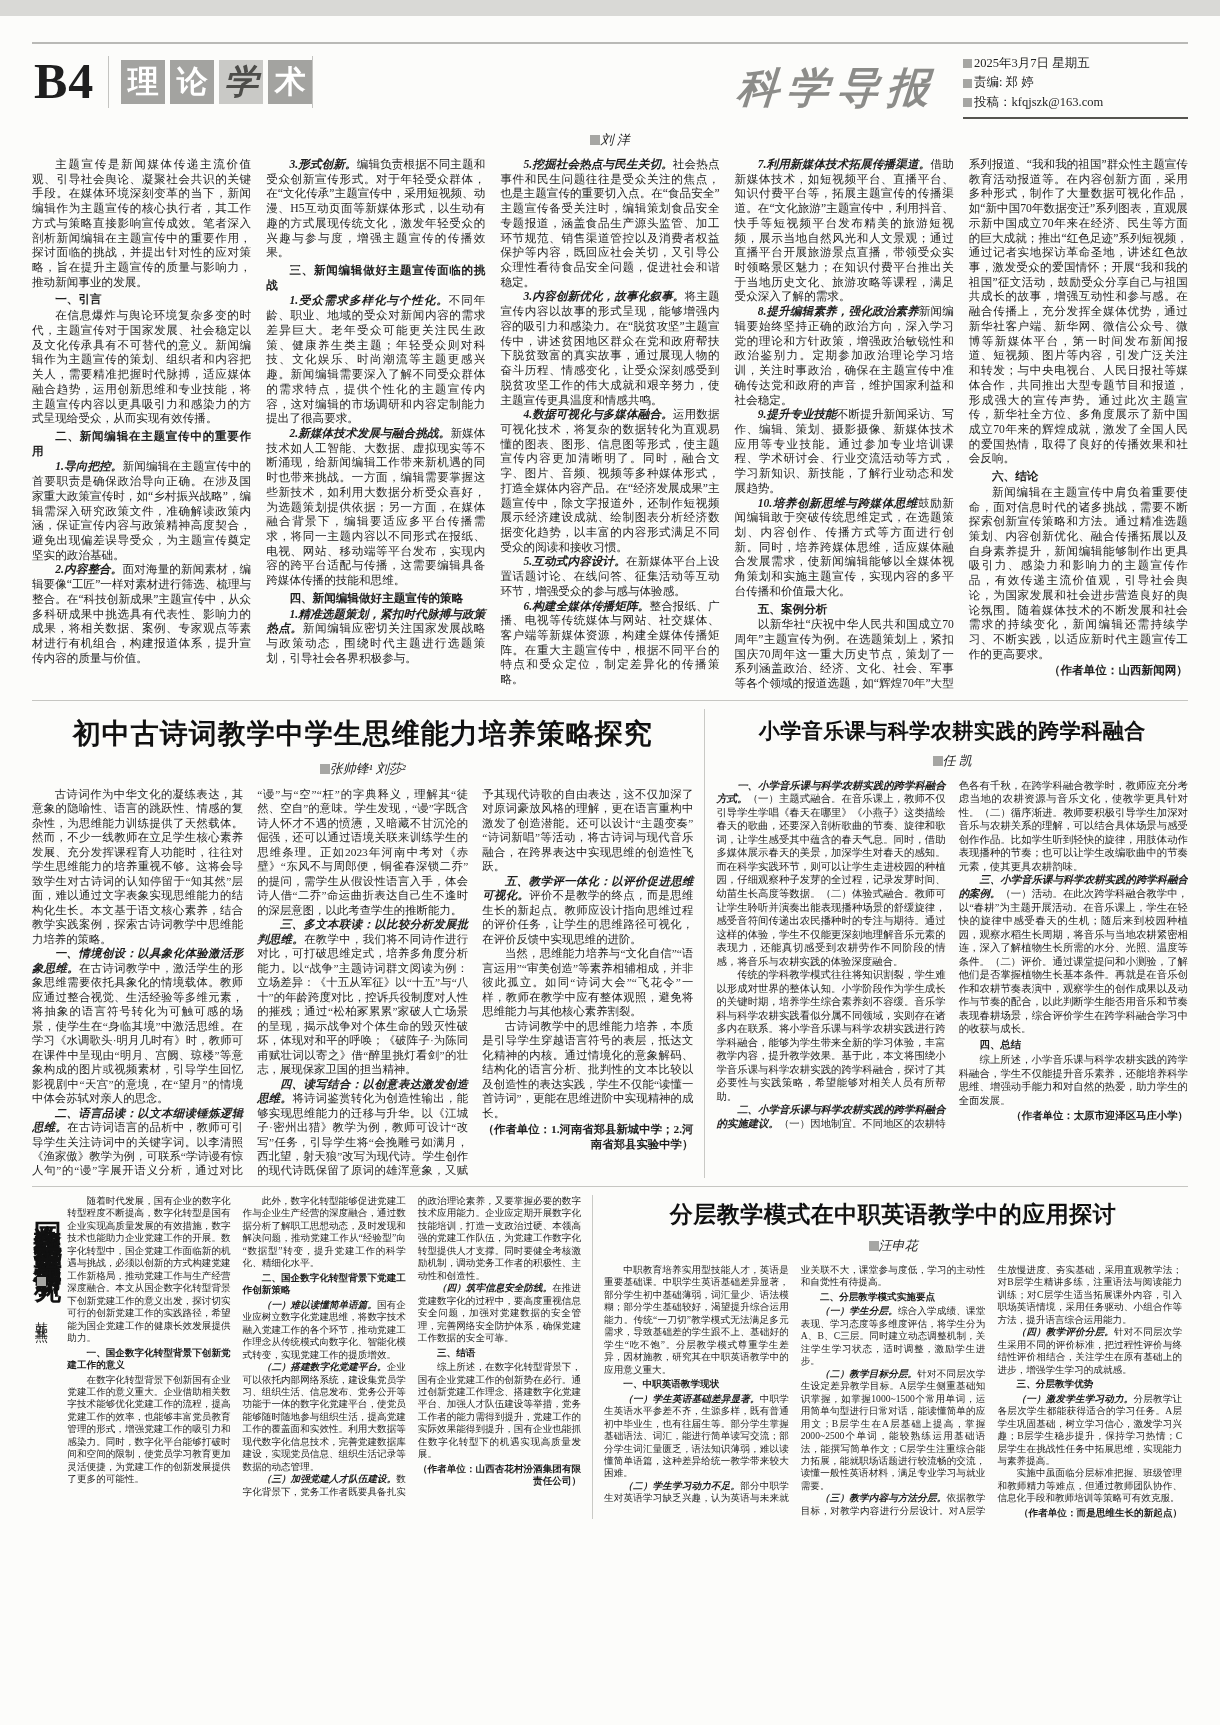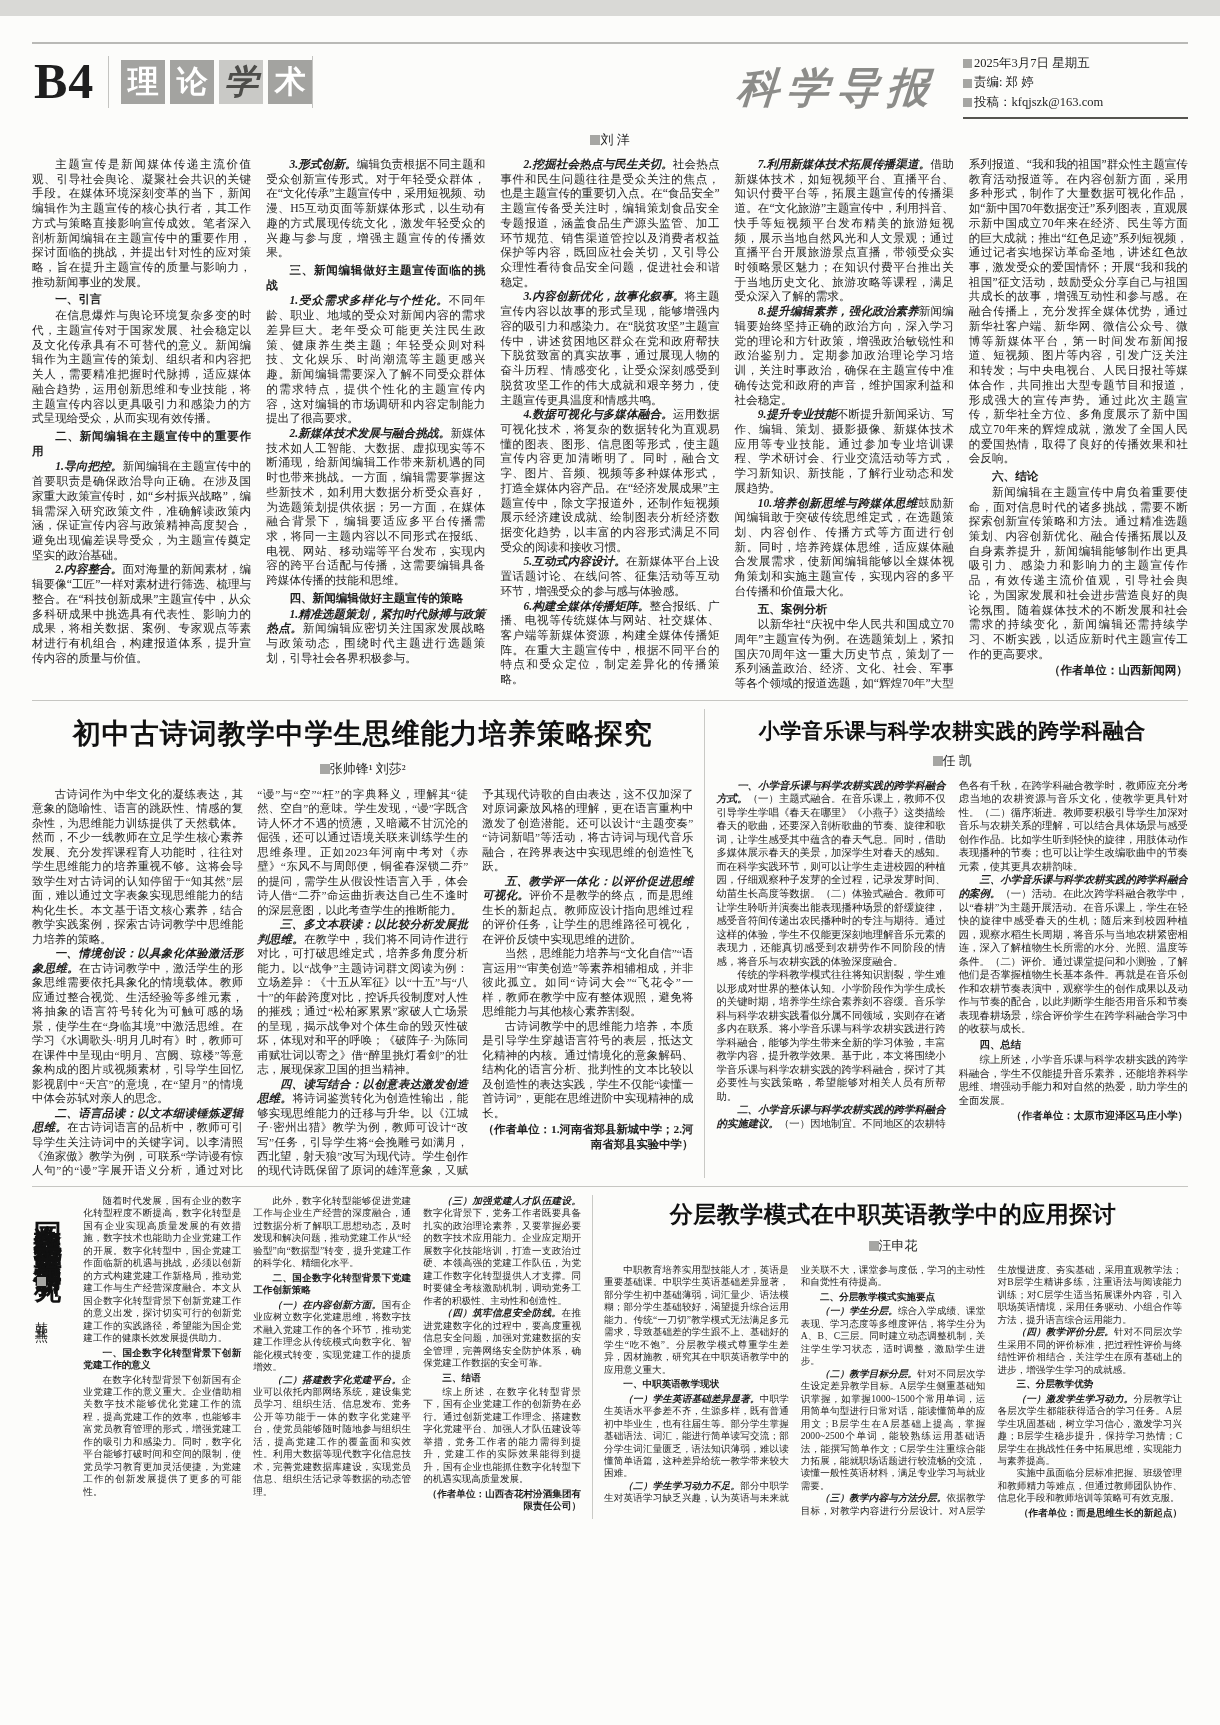--- a/index.html
+++ b/index.html
@@ -20,21 +20,21 @@
   .tile.alt{background:#c9c9c6;color:#4d4d4a;font-family:"DejaVu Serif",serif;font-style:italic;font-size:34px;}
   .hdr-right{display:flex;align-items:flex-start;gap:26px;margin-top:2px;}
   .masthead{font-family:"DejaVu Serif",serif;font-style:italic;font-weight:bold;font-size:42px;color:#8c8c89;
             letter-spacing:8px;transform:skewX(-4deg);margin-top:6px;}
   .pubinfo{font-size:12.5px;line-height:1.55;border-bottom:2px solid #55544f;padding-bottom:5px;min-width:225px;}
   .pubinfo .row{display:flex;align-items:center;gap:2px;white-space:nowrap;}
   .sq{display:inline-block;width:9px;height:9px;background:#a6a6a3;flex:0 0 auto;}
   
   .hrule{border-top:1px solid #c6c6c2;margin:8px 0;}
   .title{font-family:"Liberation Sans","DejaVu Sans",sans-serif;font-weight:bold;text-align:center;color:#111;}
-  .byline{display:flex;align-items:center;justify-content:center;font-size:13px;margin:7px 0 9px 0;}
+  .byline{display:flex;align-items:center;justify-content:center;font-size:13px;margin:7px 0 9px 0;font-style:italic;}
   .byline .sq{width:10px;height:10px;}
   .cols{text-align:justify;}
   .pg{margin:0;}
   .pg.lead,.pg.p{text-indent:2em;}
   .pg.head{font-family:"Liberation Sans","DejaVu Sans",sans-serif;font-weight:bold;text-indent:2em;margin:2px 0;}
   .pg.item{text-indent:2em;}
   .pg.attr{font-weight:bold;text-align:right;text-indent:0;margin-top:2px;}
   .run{font-weight:bold;font-style:italic;}
   
   .band{overflow:hidden;}
@@ -44,21 +44,21 @@
   .band2{display:flex;align-items:stretch;}
   .a2{width:57.5%;}
   .a3{width:41%;}
   .vdiv{width:1px;background:#c9c9c5;margin:0 11px;}
   .a2 .title{font-size:28px;letter-spacing:1px;margin-top:6px;}
   .a3 .title{font-size:21px;letter-spacing:0.5px;margin-top:8px;}
   .a2 .cols{column-count:3;column-gap:14px;font-size:11.4px;line-height:1.27;}
   .a3 .cols{column-count:2;column-gap:13px;font-size:10.4px;line-height:1.3;}
   
   .band3{display:flex;align-items:stretch;}
-  .a4{width:47.5%;display:flex;gap:20px;}
+  .a4{width:47.5%;display:flex;gap:4px;}
   .a5{width:50%;}
   .vtitle{writing-mode:vertical-lr;text-orientation:upright;display:flex;gap:10px;padding-top:4px;}
   .vtitle .vt{font-family:"Liberation Sans","DejaVu Sans",sans-serif;font-weight:bold;font-size:28px;line-height:1.12;letter-spacing:3px;color:#111;}
   .vtitle .vb{font-size:13px;letter-spacing:4px;margin-top:14px;}
   .vtitle .vb .sq{width:9px;height:9px;margin-bottom:6px;}
   .a4 .cols{column-count:3;column-gap:12px;font-size:9.6px;line-height:1.3;}
   .a5 .title{font-size:23px;letter-spacing:0.5px;margin-top:4px;}
   .a5 .cols{column-count:3;column-gap:12px;font-size:9.6px;line-height:1.3;}
 </style>
 </head>
@@ -108,21 +108,21 @@
         <div class="pg p">在信息爆炸与舆论环境复杂多变的时代，主题宣传对于国家发展、社会稳定以及文化传承具有不可替代的意义。新闻编辑作为主题宣传的策划、组织者和内容把关人，需要精准把握时代脉搏，适应媒体融合趋势，运用创新思维和专业技能，将主题宣传内容以更具吸引力和感染力的方式呈现给受众，从而实现有效传播。</div>
         <div class="pg head">二、新闻编辑在主题宣传中的重要作用</div>
         <div class="pg item"><span class="run">1.导向把控。</span>新闻编辑在主题宣传中的首要职责是确保政治导向正确。在涉及国家重大政策宣传时，如“乡村振兴战略”，编辑需深入研究政策文件，准确解读政策内涵，保证宣传内容与政策精神高度契合，避免出现偏差误导受众，为主题宣传奠定坚实的政治基础。</div>
         <div class="pg item"><span class="run">2.内容整合。</span>面对海量的新闻素材，编辑要像“工匠”一样对素材进行筛选、梳理与整合。在“科技创新成果”主题宣传中，从众多科研成果中挑选具有代表性、影响力的成果，将相关数据、案例、专家观点等素材进行有机组合，构建报道体系，提升宣传内容的质量与价值。</div>
         <div class="pg item"><span class="run">3.形式创新。</span>编辑负责根据不同主题和受众创新宣传形式。对于年轻受众群体，在“文化传承”主题宣传中，采用短视频、动漫、H5互动页面等新媒体形式，以生动有趣的方式展现传统文化，激发年轻受众的兴趣与参与度，增强主题宣传的传播效果。</div>
         <div class="pg head">三、新闻编辑做好主题宣传面临的挑战</div>
         <div class="pg item"><span class="run">1.受众需求多样化与个性化。</span>不同年龄、职业、地域的受众对新闻内容的需求差异巨大。老年受众可能更关注民生政策、健康养生类主题；年轻受众则对科技、文化娱乐、时尚潮流等主题更感兴趣。新闻编辑需要深入了解不同受众群体的需求特点，提供个性化的主题宣传内容，这对编辑的市场调研和内容定制能力提出了很高要求。</div>
         <div class="pg item"><span class="run">2.新媒体技术发展与融合挑战。</span>新媒体技术如人工智能、大数据、虚拟现实等不断涌现，给新闻编辑工作带来新机遇的同时也带来挑战。一方面，编辑需要掌握这些新技术，如利用大数据分析受众喜好，为选题策划提供依据；另一方面，在媒体融合背景下，编辑要适应多平台传播需求，将同一主题内容以不同形式在报纸、电视、网站、移动端等平台发布，实现内容的跨平台适配与传播，这需要编辑具备跨媒体传播的技能和思维。</div>
         <div class="pg head">四、新闻编辑做好主题宣传的策略</div>
         <div class="pg item"><span class="run">1.精准选题策划，紧扣时代脉搏与政策热点。</span>新闻编辑应密切关注国家发展战略与政策动态，围绕时代主题进行选题策划，引导社会各界积极参与。</div>
-        <div class="pg item"><span class="run">2.挖掘社会热点与民生关切。</span>社会热点事件和民生问题往往是受众关注的焦点，也是主题宣传的重要切入点。在“食品安全”主题宣传备受关注时，编辑策划食品安全专题报道，涵盖食品生产源头监管、加工环节规范、销售渠道管控以及消费者权益保护等内容，既回应社会关切，又引导公众理性看待食品安全问题，促进社会和谐稳定。</div>
+        <div class="pg item"><span class="run">5.挖掘社会热点与民生关切。</span>社会热点事件和民生问题往往是受众关注的焦点，也是主题宣传的重要切入点。在“食品安全”主题宣传备受关注时，编辑策划食品安全专题报道，涵盖食品生产源头监管、加工环节规范、销售渠道管控以及消费者权益保护等内容，既回应社会关切，又引导公众理性看待食品安全问题，促进社会和谐稳定。</div>
         <div class="pg item"><span class="run">3.内容创新优化，故事化叙事。</span>将主题宣传内容以故事的形式呈现，能够增强内容的吸引力和感染力。在“脱贫攻坚”主题宣传中，讲述贫困地区群众在党和政府帮扶下脱贫致富的真实故事，通过展现人物的奋斗历程、情感变化，让受众深刻感受到脱贫攻坚工作的伟大成就和艰辛努力，使主题宣传更具温度和情感共鸣。</div>
         <div class="pg item"><span class="run">4.数据可视化与多媒体融合。</span>运用数据可视化技术，将复杂的数据转化为直观易懂的图表、图形、信息图等形式，使主题宣传内容更加清晰明了。同时，融合文字、图片、音频、视频等多种媒体形式，打造全媒体内容产品。在“经济发展成果”主题宣传中，除文字报道外，还制作短视频展示经济建设成就、绘制图表分析经济数据变化趋势，以丰富的内容形式满足不同受众的阅读和接收习惯。</div>
         <div class="pg item"><span class="run">5.互动式内容设计。</span>在新媒体平台上设置话题讨论、在线问答、征集活动等互动环节，增强受众的参与感与体验感。</div>
         <div class="pg item"><span class="run">6.构建全媒体传播矩阵。</span>整合报纸、广播、电视等传统媒体与网站、社交媒体、客户端等新媒体资源，构建全媒体传播矩阵。在重大主题宣传中，根据不同平台的特点和受众定位，制定差异化的传播策略。</div>
         <div class="pg item"><span class="run">7.利用新媒体技术拓展传播渠道。</span>借助新媒体技术，如短视频平台、直播平台、知识付费平台等，拓展主题宣传的传播渠道。在“文化旅游”主题宣传中，利用抖音、快手等短视频平台发布精美的旅游短视频，展示当地自然风光和人文景观；通过直播平台开展旅游景点直播，带领受众实时领略景区魅力；在知识付费平台推出关于当地历史文化、旅游攻略等课程，满足受众深入了解的需求。</div>
         <div class="pg item"><span class="run">8.提升编辑素养，强化政治素养</span>新闻编辑要始终坚持正确的政治方向，深入学习党的理论和方针政策，增强政治敏锐性和政治鉴别力。定期参加政治理论学习培训，关注时事政治，确保在主题宣传中准确传达党和政府的声音，维护国家利益和社会稳定。</div>
         <div class="pg item"><span class="run">9.提升专业技能</span>不断提升新闻采访、写作、编辑、策划、摄影摄像、新媒体技术应用等专业技能。通过参加专业培训课程、学术研讨会、行业交流活动等方式，学习新知识、新技能，了解行业动态和发展趋势。</div>
         <div class="pg item"><span class="run">10.培养创新思维与跨媒体思维</span>鼓励新闻编辑敢于突破传统思维定式，在选题策划、内容创作、传播方式等方面进行创新。同时，培养跨媒体思维，适应媒体融合发展需求，使新闻编辑能够以全媒体视角策划和实施主题宣传，实现内容的多平台传播和价值最大化。</div>
         <div class="pg head">五、案例分析</div>
         <div class="pg p">以新华社“庆祝中华人民共和国成立70周年”主题宣传为例。在选题策划上，紧扣国庆70周年这一重大历史节点，策划了一系列涵盖政治、经济、文化、社会、军事等各个领域的报道选题，如“辉煌70年”大型系列报道、“我和我的祖国”群众性主题宣传教育活动报道等。在内容创新方面，采用多种形式，制作了大量数据可视化作品，如“新中国70年数据变迁”系列图表，直观展示新中国成立70年来在经济、民生等方面的巨大成就；推出“红色足迹”系列短视频，通过记者实地探访革命圣地，讲述红色故事，激发受众的爱国情怀；开展“我和我的祖国”征文活动，鼓励受众分享自己与祖国共成长的故事，增强互动性和参与感。在融合传播上，充分发挥全媒体优势，通过新华社客户端、新华网、微信公众号、微博等新媒体平台，第一时间发布新闻报道、短视频、图片等内容，引发广泛关注和转发；与中央电视台、人民日报社等媒体合作，共同推出大型专题节目和报道，形成强大的宣传声势。通过此次主题宣传，新华社全方位、多角度展示了新中国成立70年来的辉煌成就，激发了全国人民的爱国热情，取得了良好的传播效果和社会反响。</div>
@@ -182,21 +182,21 @@
           <span class="sq"></span>
           <span>韩亚燕</span>
         </div>
       </div>
       <div class="cols">
           <div class="pg lead">随着时代发展，国有企业的数字化转型程度不断提高，数字化转型是国有企业实现高质量发展的有效措施，数字技术也能助力企业党建工作的开展。数字化转型中，国企党建工作面临新的机遇与挑战，必须以创新的方式构建党建工作新格局，推动党建工作与生产经营深度融合。本文从国企数字化转型背景下创新党建工作的意义出发，探讨切实可行的创新党建工作的实践路径，希望能为国企党建工作的健康长效发展提供助力。</div>
           <div class="pg head">一、国企数字化转型背景下创新党建工作的意义</div>
           <div class="pg p">在数字化转型背景下创新国有企业党建工作的意义重大。企业借助相关数字技术能够优化党建工作的流程，提高党建工作的效率，也能够丰富党员教育管理的形式，增强党建工作的吸引力和感染力。同时，数字化平台能够打破时间和空间的限制，使党员学习教育更加灵活便捷，为党建工作的创新发展提供了更多的可能性。</div>
           <div class="pg p">此外，数字化转型能够促进党建工作与企业生产经营的深度融合，通过数据分析了解职工思想动态，及时发现和解决问题，推动党建工作从“经验型”向“数据型”转变，提升党建工作的科学化、精细化水平。</div>
           <div class="pg head">二、国企数字化转型背景下党建工作创新策略</div>
-          <div class="pg item"><span class="run">（一）在内容创新方面。</span>国有企业应树立数字化党建思维，将数字技术融入党建工作的各个环节，推动党建工作理念从传统模式向数字化、智能化模式转变，实现党建工作的提质增效。</div>
+          <div class="pg item"><span class="run">（一）难以读懂简单语篇。</span>国有企业应树立数字化党建思维，将数字技术融入党建工作的各个环节，推动党建工作理念从传统模式向数字化、智能化模式转变，实现党建工作的提质增效。</div>
           <div class="pg item"><span class="run">（二）搭建数字化党建平台。</span>企业可以依托内部网络系统，建设集党员学习、组织生活、信息发布、党务公开等功能于一体的数字化党建平台，使党员能够随时随地参与组织生活，提高党建工作的覆盖面和实效性。利用大数据等现代数字化信息技术，完善党建数据库建设，实现党员信息、组织生活记录等数据的动态管理。</div>
           <div class="pg item"><span class="run">（三）加强党建人才队伍建设。</span>数字化背景下，党务工作者既要具备扎实的政治理论素养，又要掌握必要的数字技术应用能力。企业应定期开展数字化技能培训，打造一支政治过硬、本领高强的党建工作队伍，为党建工作数字化转型提供人才支撑。同时要健全考核激励机制，调动党务工作者的积极性、主动性和创造性。</div>
           <div class="pg item"><span class="run">（四）筑牢信息安全防线。</span>在推进党建数字化的过程中，要高度重视信息安全问题，加强对党建数据的安全管理，完善网络安全防护体系，确保党建工作数据的安全可靠。</div>
           <div class="pg head">三、结语</div>
           <div class="pg p">综上所述，在数字化转型背景下，国有企业党建工作的创新势在必行。通过创新党建工作理念、搭建数字化党建平台、加强人才队伍建设等举措，党务工作者的能力需得到提升，党建工作的实际效果能得到提升，国有企业也能抓住数字化转型下的机遇实现高质量发展。</div>
           <div class="pg attr">（作者单位：山西杏花村汾酒集团有限责任公司）</div>
         </div>
     </div>
     <div class="vdiv"></div>
     <div class="a5">

